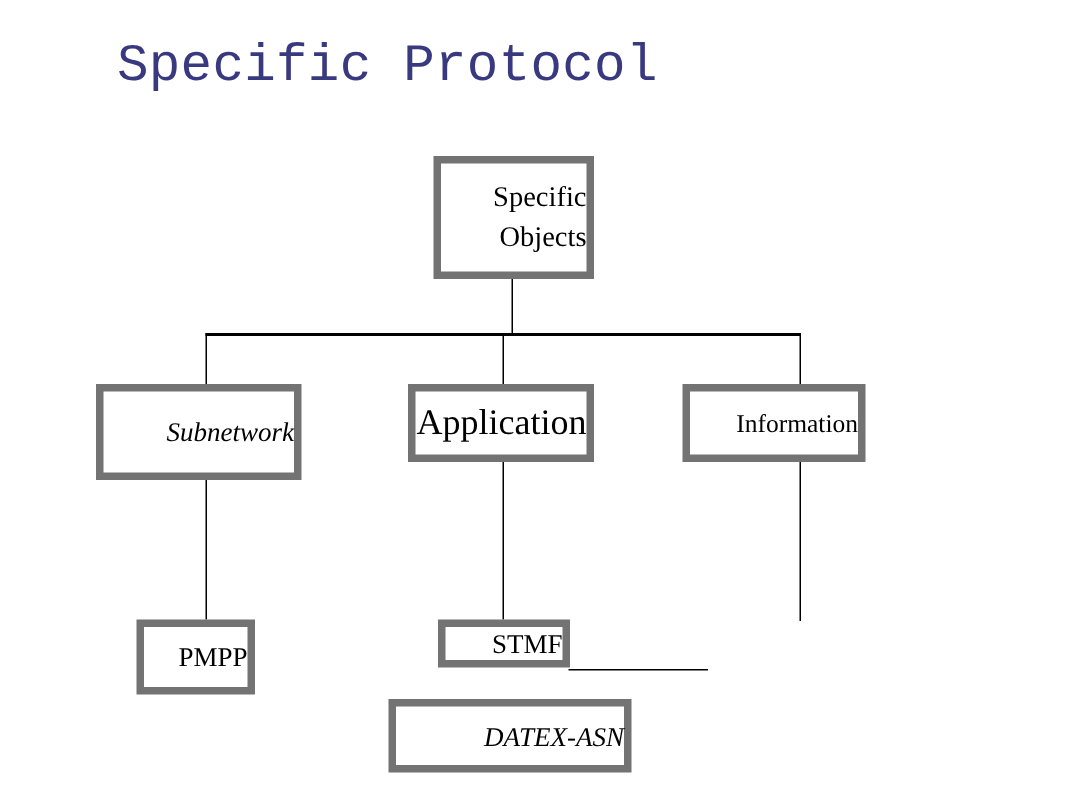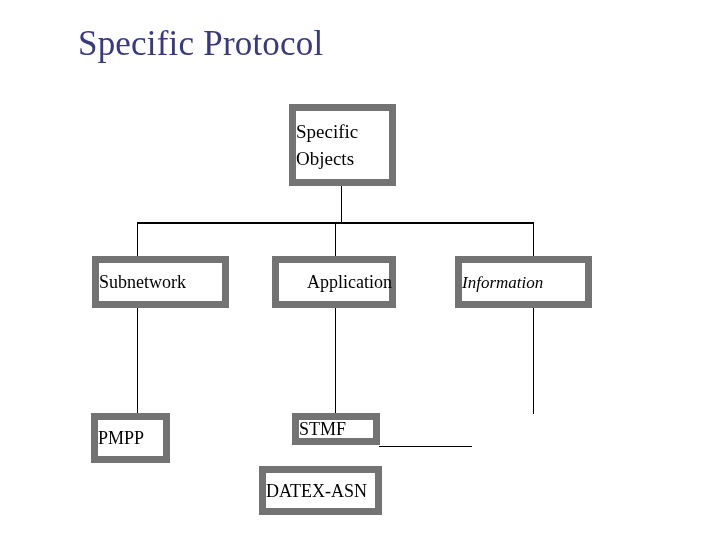--- a/index.html
+++ b/index.html
@@ -16,38 +16,38 @@
   #slide {
     position: relative;
     width: 720px;
     height: 540px;
     background: #ffffff;
   }
   #slide-title {
     position: absolute;
     left: 78px;
     top: 24px;
-    font-family: Liberation Serif, serif;
+    font-family: Liberation Mono, monospace;
     font-size: 35px;
     font-weight: 400;
     color: #393980;
     letter-spacing: 0.2px;
     white-space: nowrap;
     text-align: right;
   }
   .node {
     position: absolute;
     box-sizing: border-box;
     background: #ffffff;
-    border: 7px solid #737373;
+    border: 5px solid #737373;
     font-family: "Liberation Serif", serif;
     color: #000000;
     display: flex;
     flex-direction: column;
-    align-items: flex-start;
+    align-items: flex-end;
     justify-content: center;
     text-align: center;
     z-index: 3;
   }
   .node .line1, .node .line2 {
     display: block;
     white-space: nowrap;
     line-height: 1.0;
   }
   .node .line2 {
@@ -84,38 +84,38 @@
 
   <div class="connector v" style="left:533px; top:308px; height:106px;"></div>
 
   <div class="connector h" style="left:379px; top:446px; width:93px;"></div>
 
   <div class="node" style="left:289px; top:104px; width:107px; height:82px; font-size:19px;">
     <span class="line1">Specific</span>
     <span class="line2">Objects</span>
   </div>
 
-  <div class="node" style="left:92px; top:256px; width:137px; height:52px; font-size:18px;">
+  <div class="node" style="left:64px; top:256px; width:137px; height:64px; font-size:18px;font-style:italic;">
     <span class="line1">Subnetwork</span>
   </div>
 
-  <div class="node" style="left:272px; top:256px; width:124px; height:52px; font-size:18px;padding-left:28px;">
+  <div class="node" style="left:272px; top:256px; width:124px; height:52px; font-size:24px;padding-left:28px;">
     <span class="line1">Application</span>
   </div>
 
-  <div class="node" style="left:455px; top:256px; width:137px; height:52px; font-size:17px;font-style:italic;">
+  <div class="node" style="left:455px; top:256px; width:122px; height:52px; font-size:17px;">
     <span class="line1">Information</span>
   </div>
 
   <div class="node" style="left:91px; top:413px; width:79px; height:50px; font-size:18px;">
     <span class="line1">PMPP</span>
   </div>
 
   <div class="node" style="left:292px; top:413px; width:88px; height:32px; font-size:18px; z-index:4;">
     <span class="line1">STMF</span>
   </div>
 
-  <div class="node" style="left:259px; top:466px; width:123px; height:49px; font-size:18px;">
+  <div class="node" style="left:259px; top:466px; width:162px; height:49px; font-size:18px;font-style:italic;">
     <span class="line1">DATEX-ASN</span>
   </div>
 
 
 </div>
 
 </body></html>

